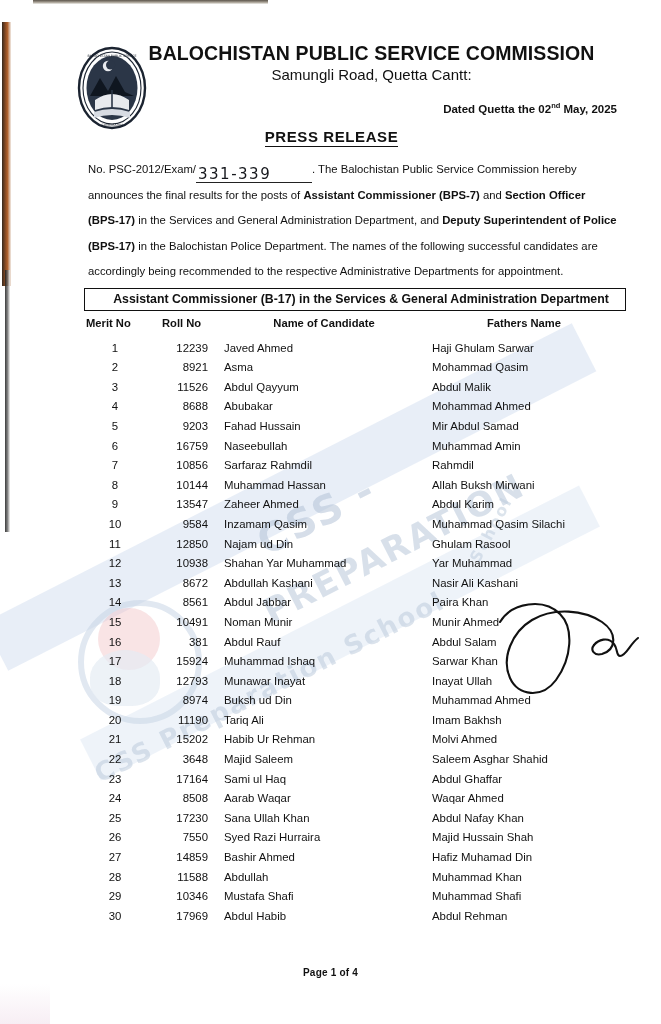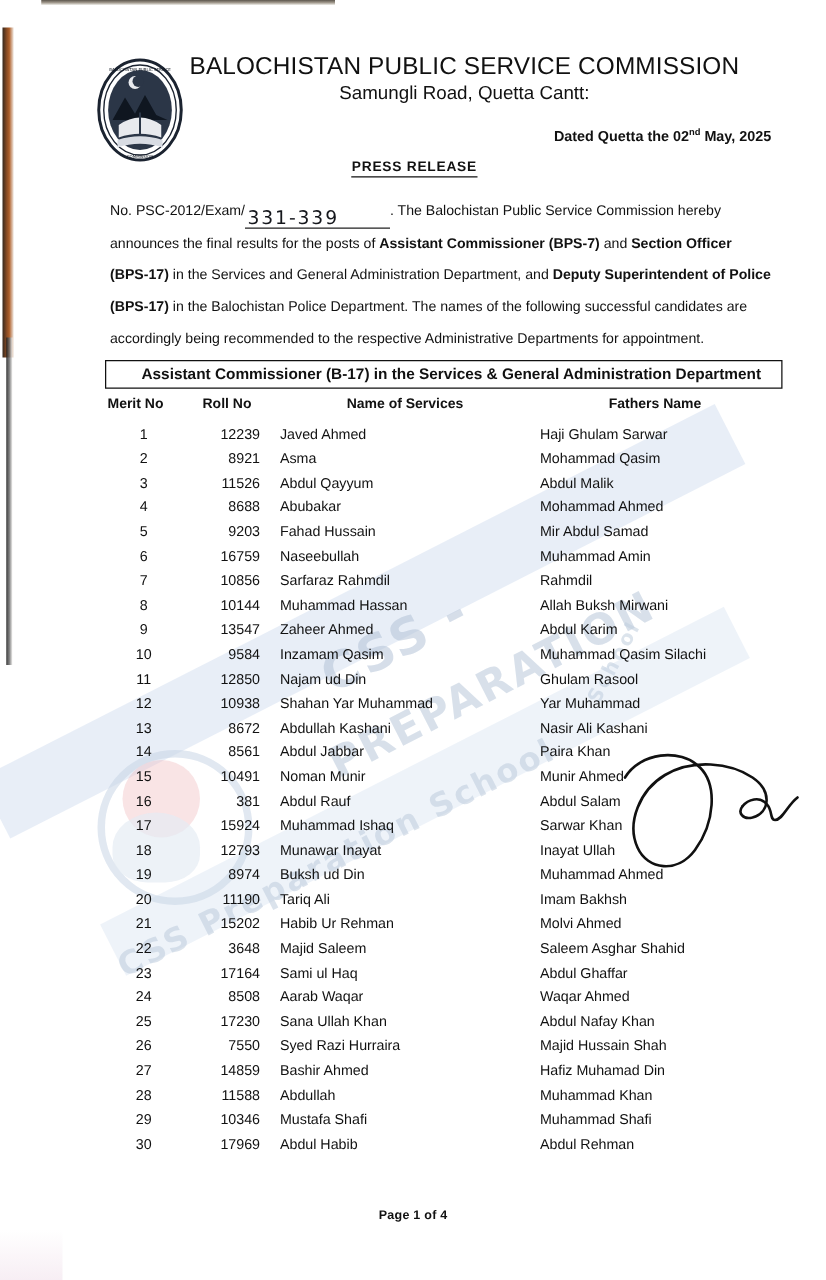--- a/index.html
+++ b/index.html
@@ -139,21 +139,21 @@
     position: absolute;
     left: 75px; top: 44px;
     width: 74px; height: 88px;
   }
   .org-title {
     position: absolute;
     left: 0; right: 0; top: 42px;
     text-align: center;
     padding-left: 82px;
     font-size: 19.5px;
-    font-weight: normal;
+    font-weight: bold;
     letter-spacing: .1px;
     font-family: "Liberation Sans", sans-serif;
   }
   .org-address {
     position: absolute;
     left: 0; right: 0; top: 66px;
     text-align: center;
     padding-left: 82px;
     font-size: 15px;
     font-family: "Liberation Sans", sans-serif;
@@ -163,21 +163,21 @@
     right: 44px; top: 101px;
     font-size: 11.5px;
     font-weight: bold;
   }
   .dated sup { font-size: 7.5px; }
   .press-release {
     position: absolute;
     left: 0; right: 0; top: 128px;
     text-align: center;
     padding-left: 2px;
-    font-size: 11px;
+    font-size: 15px;
     font-weight: bold;
     letter-spacing: .6px;
   }
   .press-release span {
     border-bottom: 1.6px solid #111;
     padding-bottom: 1px;
   }
 
   
   .para-block {
@@ -349,21 +349,21 @@
   </div>
 
   <div class="section-box">
     <div class="section-box-inner">Assistant Commissioner (B-17) in the Services &amp; General Administration Department</div>
   </div>
 
   <div class="table">
     <div class="t-head">
       <div class="c-merit">Merit No</div>
       <div class="c-roll">Roll No</div>
-      <div class="c-name">Name of Services</div>
+      <div class="c-name">Name of Candidate</div>
       <div class="c-father">Fathers Name</div>
     </div>
     <div id="table-body">
         <div class="t-row">
           <div class="c-merit">1</div>
           <div class="c-roll">12239</div>
           <div class="c-name">Javed Ahmed</div>
           <div class="c-father">Haji Ghulam Sarwar</div>
         </div>
         <div class="t-row">

